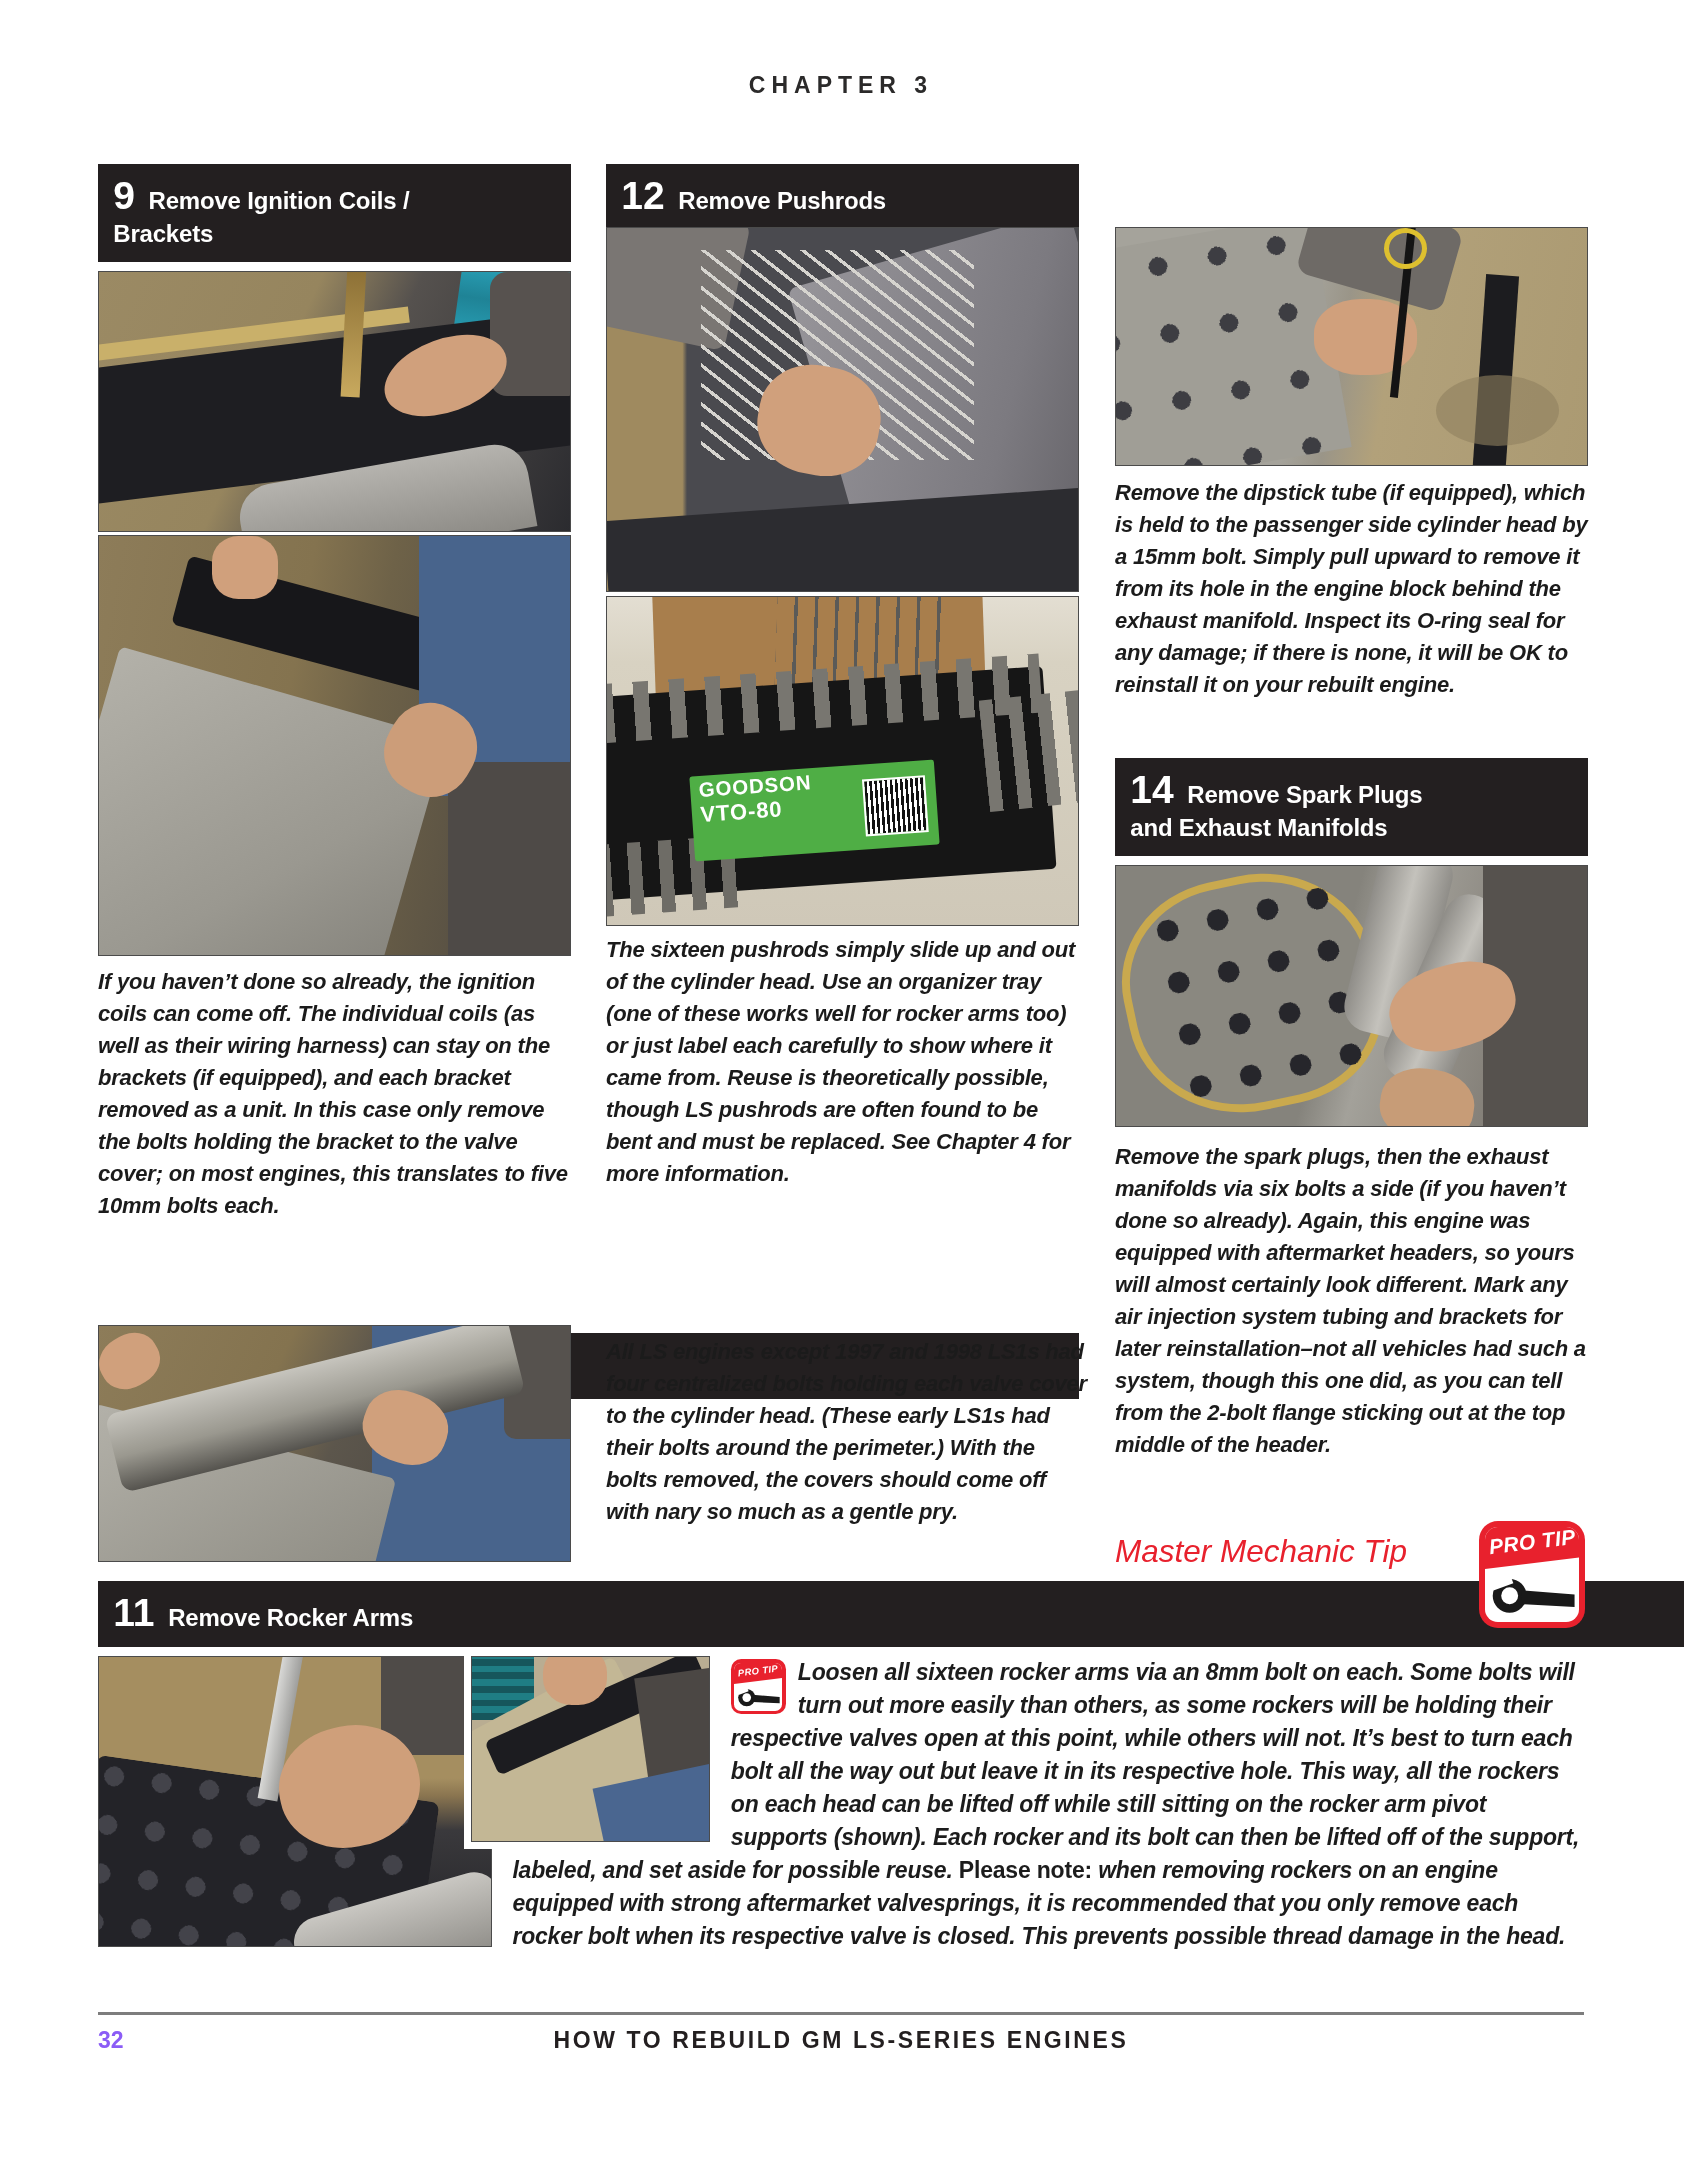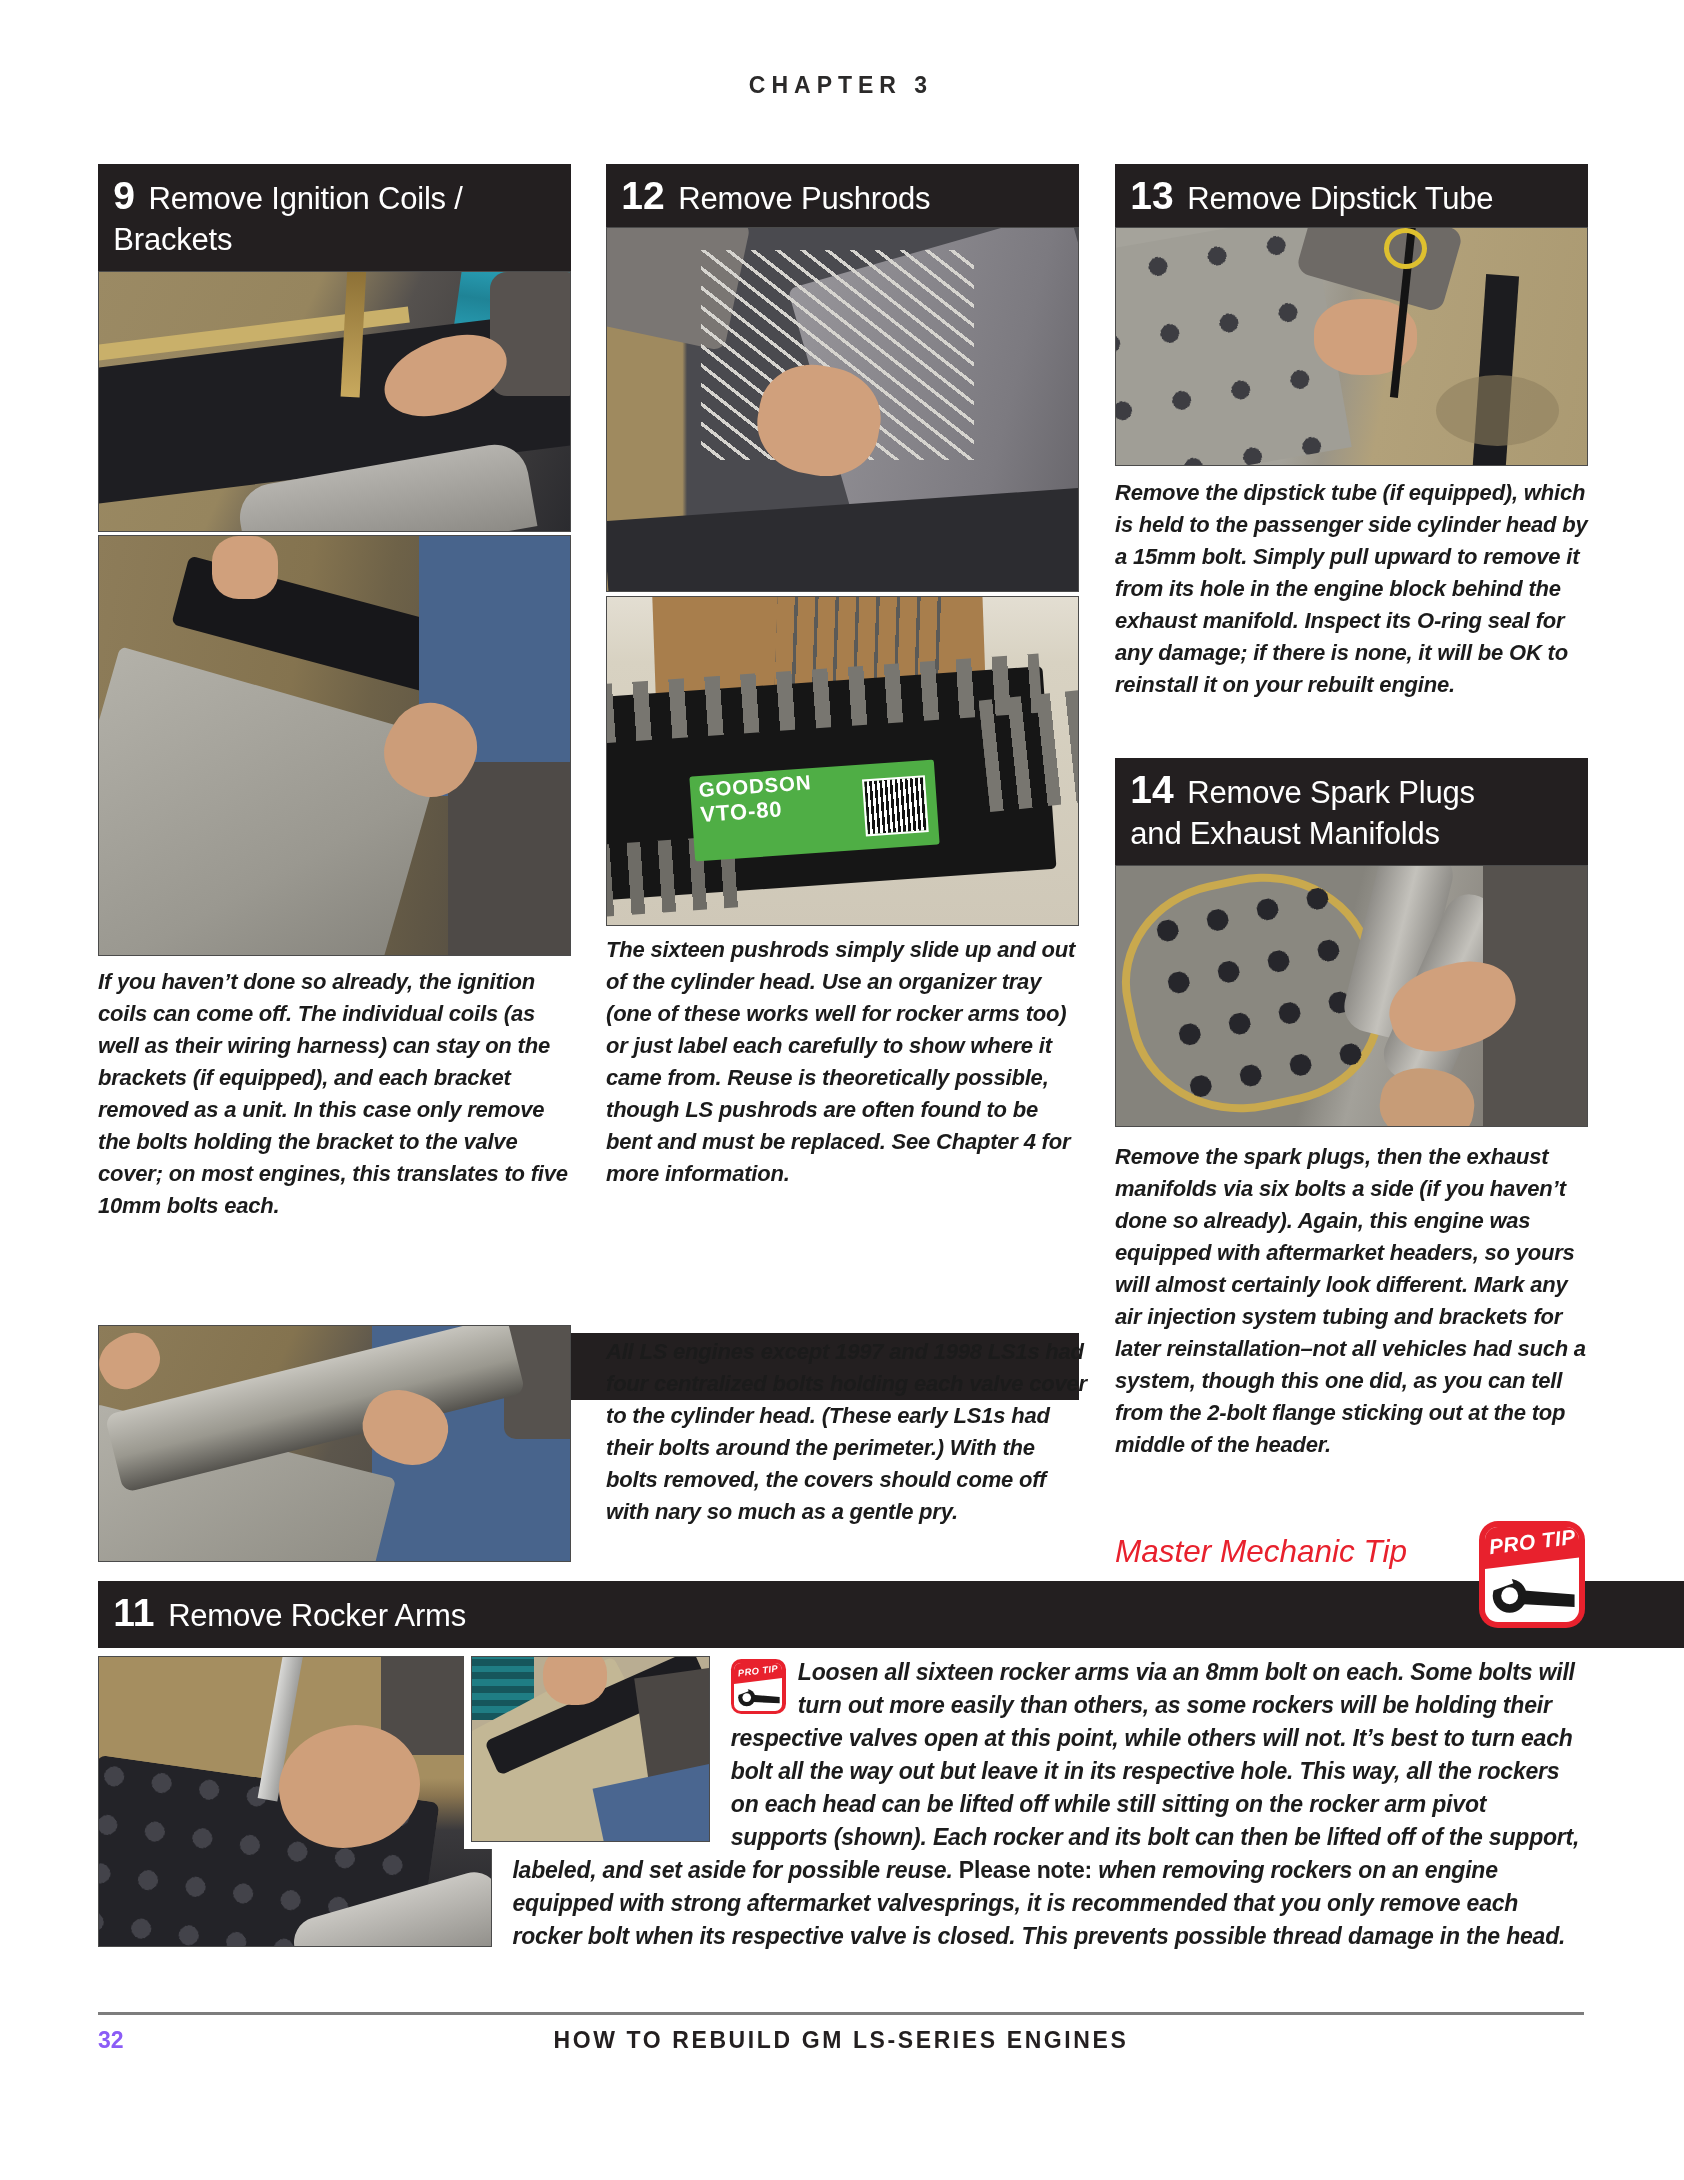--- a/index.html
+++ b/index.html
@@ -4,21 +4,21 @@
 <style>
   html,body{margin:0;padding:0;background:#e8e8e8;}
   .page{position:relative;width:1685px;height:2181px;background:#ffffff;overflow:hidden;
         font-family:"Liberation Sans","DejaVu Sans",sans-serif;color:#1b1b1b;}
 
   
   .chapter-header{position:absolute;left:98px;top:72px;width:1486px;text-align:center;
     font-size:23px;font-weight:bold;letter-spacing:6px;color:#2b2a2a;}
   .bar{position:absolute;background:#231f20;color:#fff;padding:10.2px 15.3px 12px 15.3px;box-sizing:border-box;}
   .bar .step-num{font-size:39px;font-weight:bold;margin-right:13.6px;letter-spacing:0px;}
-  .bar .step-title{font-size:31px;font-weight:normal;line-height:1.33;white-space:pre-line;letter-spacing:-0.2px;}
+  .bar .step-title{font-size:24px;font-weight:bold;line-height:1.33;white-space:pre-line;letter-spacing:-0.2px;}
   .caption{position:absolute;font-size:22px;font-weight:bold;font-style:italic;line-height:32px;
     letter-spacing:-0.2px;color:#1b1b1b;margin:0;}
   .mm-heading{position:absolute;left:1115px;top:1533px;width:366px;font-size:31.5px;font-weight:normal;
     font-style:italic;color:#e8212d;}
   .footer-rule{position:absolute;left:98px;top:2012px;width:1486px;height:2.6px;background:#7d7d7d;}
   .page-number{position:absolute;left:98px;top:2027px;font-size:23px;font-weight:bold;color:#8b5cf6;}
   .footer-title{position:absolute;left:98px;top:2027px;width:1486px;text-align:center;
     font-size:23px;font-weight:bold;letter-spacing:2.6px;color:#231f20;}
 
   
@@ -115,23 +115,20 @@
     <div class="sh" style="right:-2%;top:30%;width:22%;height:34%;background:repeating-linear-gradient(90deg,#787670 0 13.6px,transparent 13.6px 29px);transform:rotate(-6deg);"></div>
     <div class="sh" style="left:18%;top:52%;width:52%;height:26%;background:#4fae45;transform:rotate(-4deg);border-radius:2.6px;padding:3.4px 8.5px;box-sizing:border-box;color:#fff;font-weight:bold;">
       <span style="font-size:20.4px;letter-spacing:0.9px;">GOODSON</span><br>
       <span style="font-size:22px;letter-spacing:0.9px;">VTO-80</span>
       <span style="position:absolute;right:4%;top:18%;width:24%;height:62%;background:repeating-linear-gradient(90deg,#111 0 2.6px,#fff 2.6px 5.1px);border:2.6px solid #fff;"></span>
     </div>
   </div>
 
   <p class="caption" style="left:606px;top:934px;width:481px;">The sixteen pushrods simply slide up and out of the cylinder head. Use an organizer tray (one of these works well for rocker arms too) or just label each carefully to show where it came from. Reuse is theoretically possible, though LS pushrods are often found to be bent and must be replaced. See Chapter 4 for more information.</p>
 
-  <div class="bar" style="left:1115px;top:164px;width:473px;">
-    <span class="step-num">13</span><span class="step-title">Remove Dipstick Tube</span>
-  </div>
 
   <div class="photo" id="photo-13">
     <div class="sh" style="left:-6%;top:2%;width:52%;height:100%;background:radial-gradient(circle 10.2px at 25.6px 25.6px,#3d3d42 90%,transparent 91%) 0 0/60px 68px,#a09e96;transform:rotate(-10deg);"></div>
     <div class="sh" style="right:16%;top:20%;width:7%;height:86%;background:#1c1c1f;transform:rotate(4deg);"></div>
     <div class="sh" style="left:40%;top:-8%;width:32%;height:36%;background:#6e6a66;border-radius:13.6px;transform:rotate(16deg);"></div>
     <div class="sh" style="left:42%;top:30%;width:22%;height:32%;background:#d0a07c;border-radius:45%;"></div>
     <div class="sh" style="left:60%;top:-2%;width:1.8%;height:74%;background:#141414;transform:rotate(6deg);"></div>
     <div class="sh" style="left:57%;top:0;width:7%;height:13%;border:5.1px solid #dec02f;border-radius:50%;"></div>
     <div class="sh" style="right:6%;bottom:8%;width:26%;height:30%;background:#8f815f;border-radius:50%;opacity:.6;"></div>
   </div>

